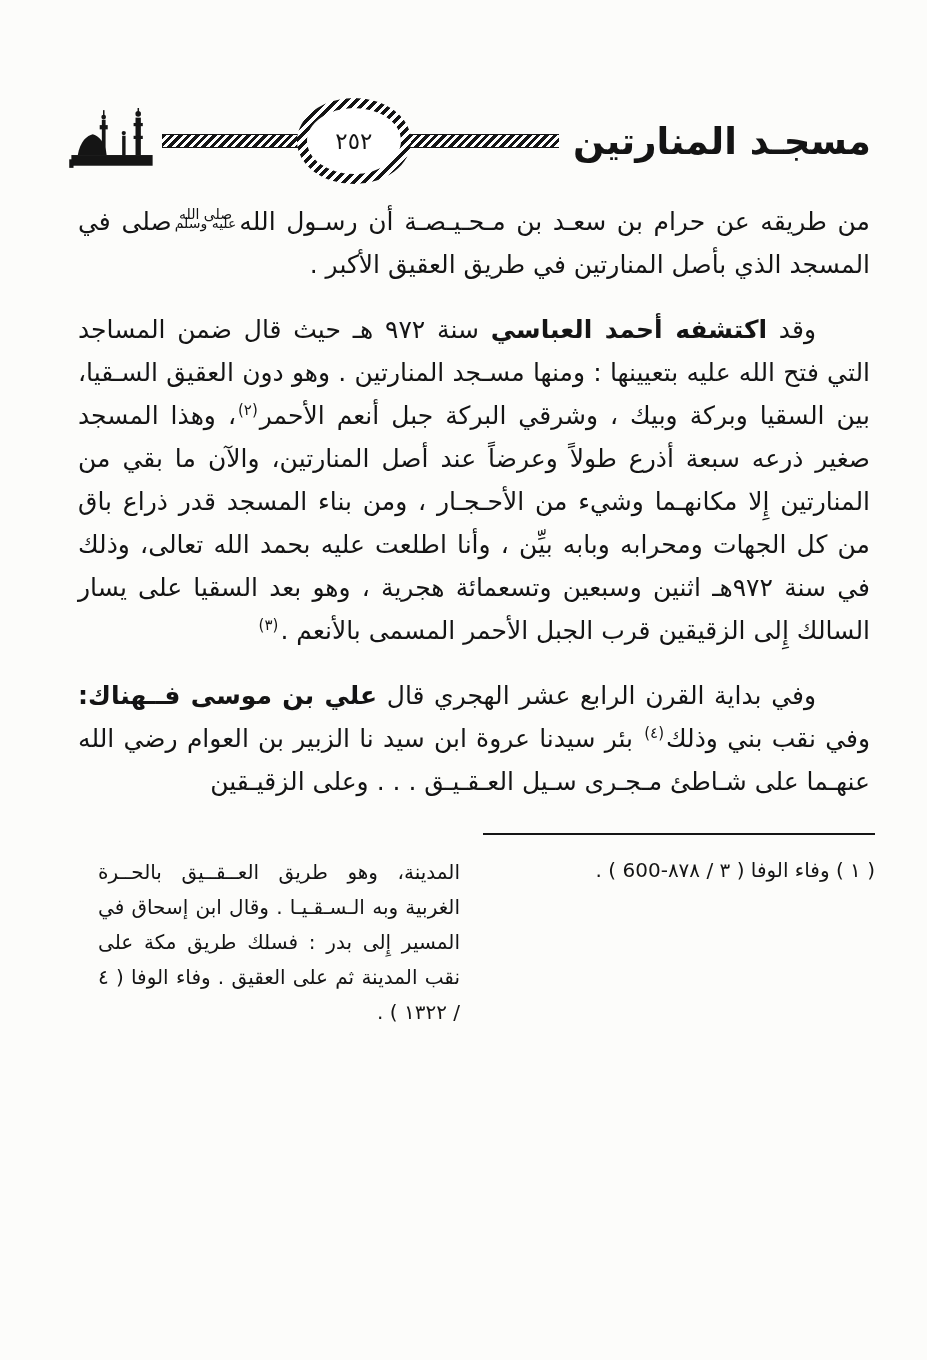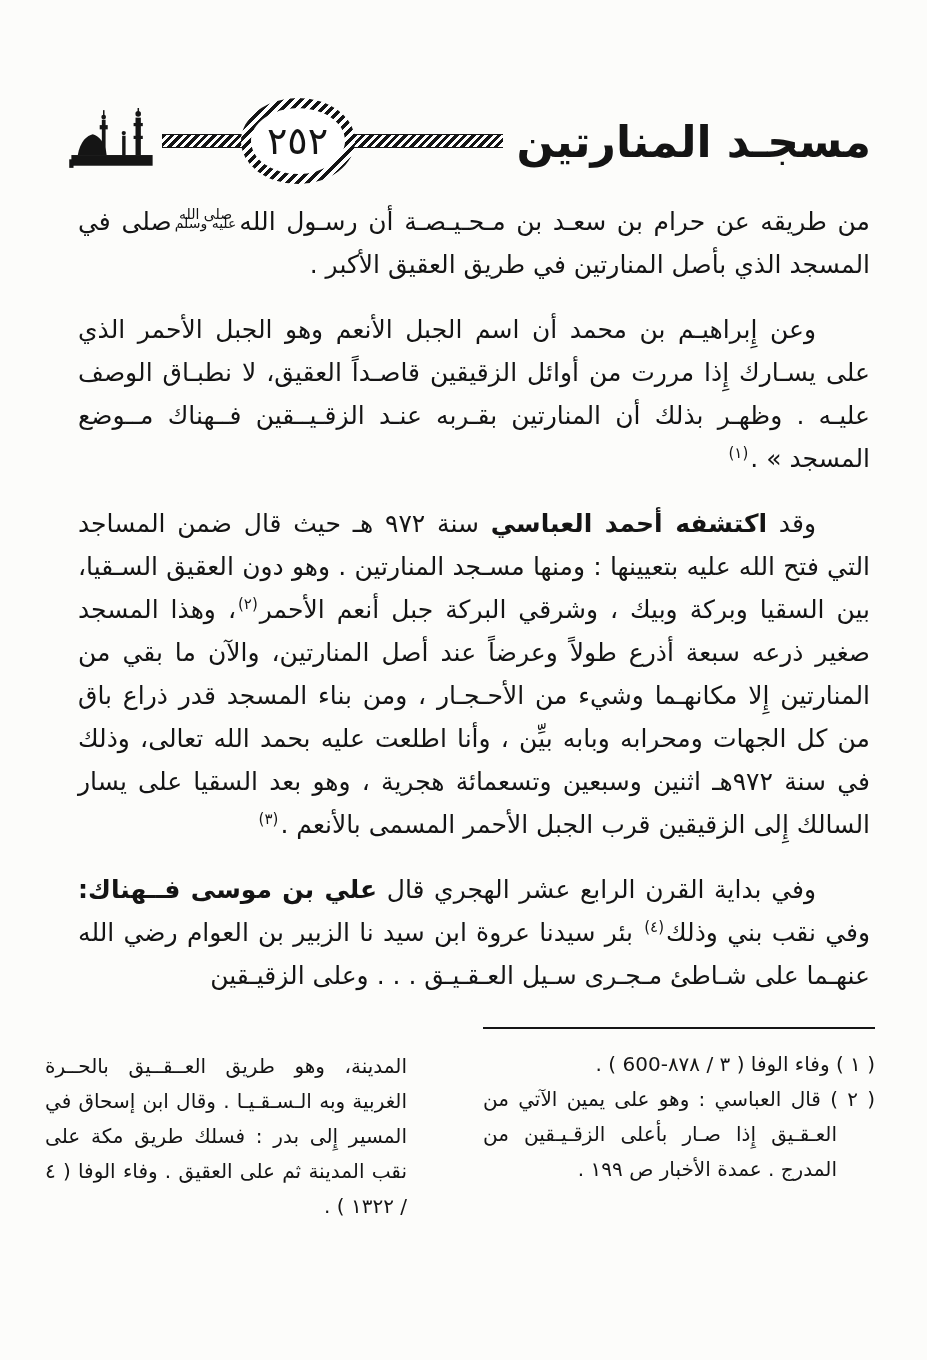--- a/index.html
+++ b/index.html
@@ -29,24 +29,24 @@
   .rope.short{flex:0 0 150px;}
   .medallion{
     flex:0 0 auto;width:114px;height:86px;border-radius:50%;
     background:repeating-linear-gradient(135deg,#151515 0 3.5px,#fff 3.5px 7px);
     position:relative;margin:0 -2px;
   }
   .medallion-inner{
     position:absolute;inset:10px;border-radius:50%;background:#fff;
     display:flex;align-items:center;justify-content:center;
   }
-  .medallion-inner span{font-size:38px;letter-spacing:2px;}
+  .medallion-inner span{font-size:23px;letter-spacing:2px;}
   .book-title{
     flex:0 0 auto;direction:rtl;
-    font-size:44px;font-weight:bold;
+    font-size:37px;font-weight:bold;
     padding-left:14px;margin-right:6px;
     white-space:nowrap;
   }
 
   
   .body-text{
     margin:14px 57px 0 78px;
     font-size:25px;line-height:43px;
     text-align:justify;
   }
@@ -64,21 +64,21 @@
   .footnotes{
     display:flex;align-items:flex-start;
     margin:30px 52px 0 65px;
     font-size:20px;line-height:35px;
   }
   .fn-col-right{width:392px;flex:0 0 auto;}
   .fn-rule{height:2px;background:#151515;margin-bottom:18px;}
   .fn-item{padding-right:38px;text-indent:-38px;text-align:justify;}
   .fn-col-left{
     width:362px;flex:0 0 auto;
-    margin-right:76px;padding-top:22px;
+    margin-right:23px;padding-top:22px;
     text-align:justify;
   }
 </style>
 </head>
 <body>
 
 <div class="page">
 
   <div class="header-row">
     <svg class="mosque" viewBox="0 0 80 58" aria-hidden="true">
@@ -106,31 +106,29 @@
       </div>
     </div>
     <div class="rope short"></div>
     <div class="book-title">مسجـد المنارتين</div>
   </div>
 
   <div class="body-text">
 
     <p class="para first"><span>من طريقه عن حرام بن سعـد بن مـحـيـصـة أن رسـول الله</span><span class="saw"><span>صلى الله</span><br><span>عليه وسلم</span></span><span>صلى في المسجد الذي بأصل المنارتين في طريق العقيق الأكبر .</span></p>
 
-    <p class="para"><span>وعن إِبراهيـم بن محمد أن اسم الجبل الأنعم وهو الجبل الأحمر الذي على يسـارك إِذا مررت من أوائل الزقيقين قاصـداً العقيق، لا نطبـاق الوصف عليـه . وظهـر بذلك أن المنارتين بقـربه عنـد الزقـيــقين فــهناك مــوضع المسجد » .</span><sup class="fnmark">(١)</sup></p>
 
     <p class="para"><span>وقد </span><span class="bold">اكتشفه أحمد العباسي</span><span> سنة ٩٧٢ هـ حيث قال ضمن المساجد التي فتح الله عليه بتعيينها : ومنها مسـجد المنارتين . وهو دون العقيق السـقيا، بين السقيا وبركة وبيك ، وشرقي البركة جبل أنعم الأحمر</span><sup class="fnmark">(٢)</sup><span>، وهذا المسجد صغير ذرعه سبعة أذرع طولاً وعرضاً عند أصل المنارتين، والآن ما بقي من المنارتين إِلا مكانهـما وشيء من الأحـجـار ، ومن بناء المسجد قدر ذراع باق من كل الجهات ومحرابه وبابه بيِّن ، وأنا اطلعت عليه بحمد الله تعالى، وذلك في سنة ٩٧٢هـ اثنين وسبعين وتسعمائة هجرية ، وهو بعد السقيا على يسار السالك إِلى الزقيقين قرب الجبل الأحمر المسمى بالأنعم .</span><sup class="fnmark">(٣)</sup></p>
 
     <p class="para"><span>وفي بداية القرن الرابع عشر الهجري قال </span><span class="bold">علي بن موسى فــهناك:</span><span> وفي نقب بني وذلك</span><sup class="fnmark">(٤)</sup><span> بئر سيدنا عروة ابن سيد نا الزبير بن العوام رضي الله عنهـما على شـاطئ مـجـرى سـيل العـقـيـق . . . وعلى الزقيـقين</span></p>
   </div>
 
   <div class="footnotes">
 
     <div class="fn-col-right">
       <div class="fn-rule"></div>
       <div class="fn-item"><span>( ١ )</span> <span>وفاء الوفا ( ٣ / ٨٧٨-600 ) .</span></div>
-      <div class="fn-item"><span>( ٢ )</span> <span>قال العباسي : وهو على يمين الآتي من العـقـيق إِذا صـار بأعلى الزقـيـقين من المدرج . عمدة الأخبار ص ١٩٩ .</span></div>
     </div>
 
     <div class="fn-col-left"><span>المدينة، وهو طريق العــقــيق بالحــرة الغربية وبه الـسـقـيـا . وقال ابن إسحاق في المسير إِلى بدر : فسلك طريق مكة على نقب المدينة ثم على العقيق . وفاء الوفا ( ٤ / ١٣٢٢ ) .</span></div>
   </div>
 
 </div>
 
 </body></html>

